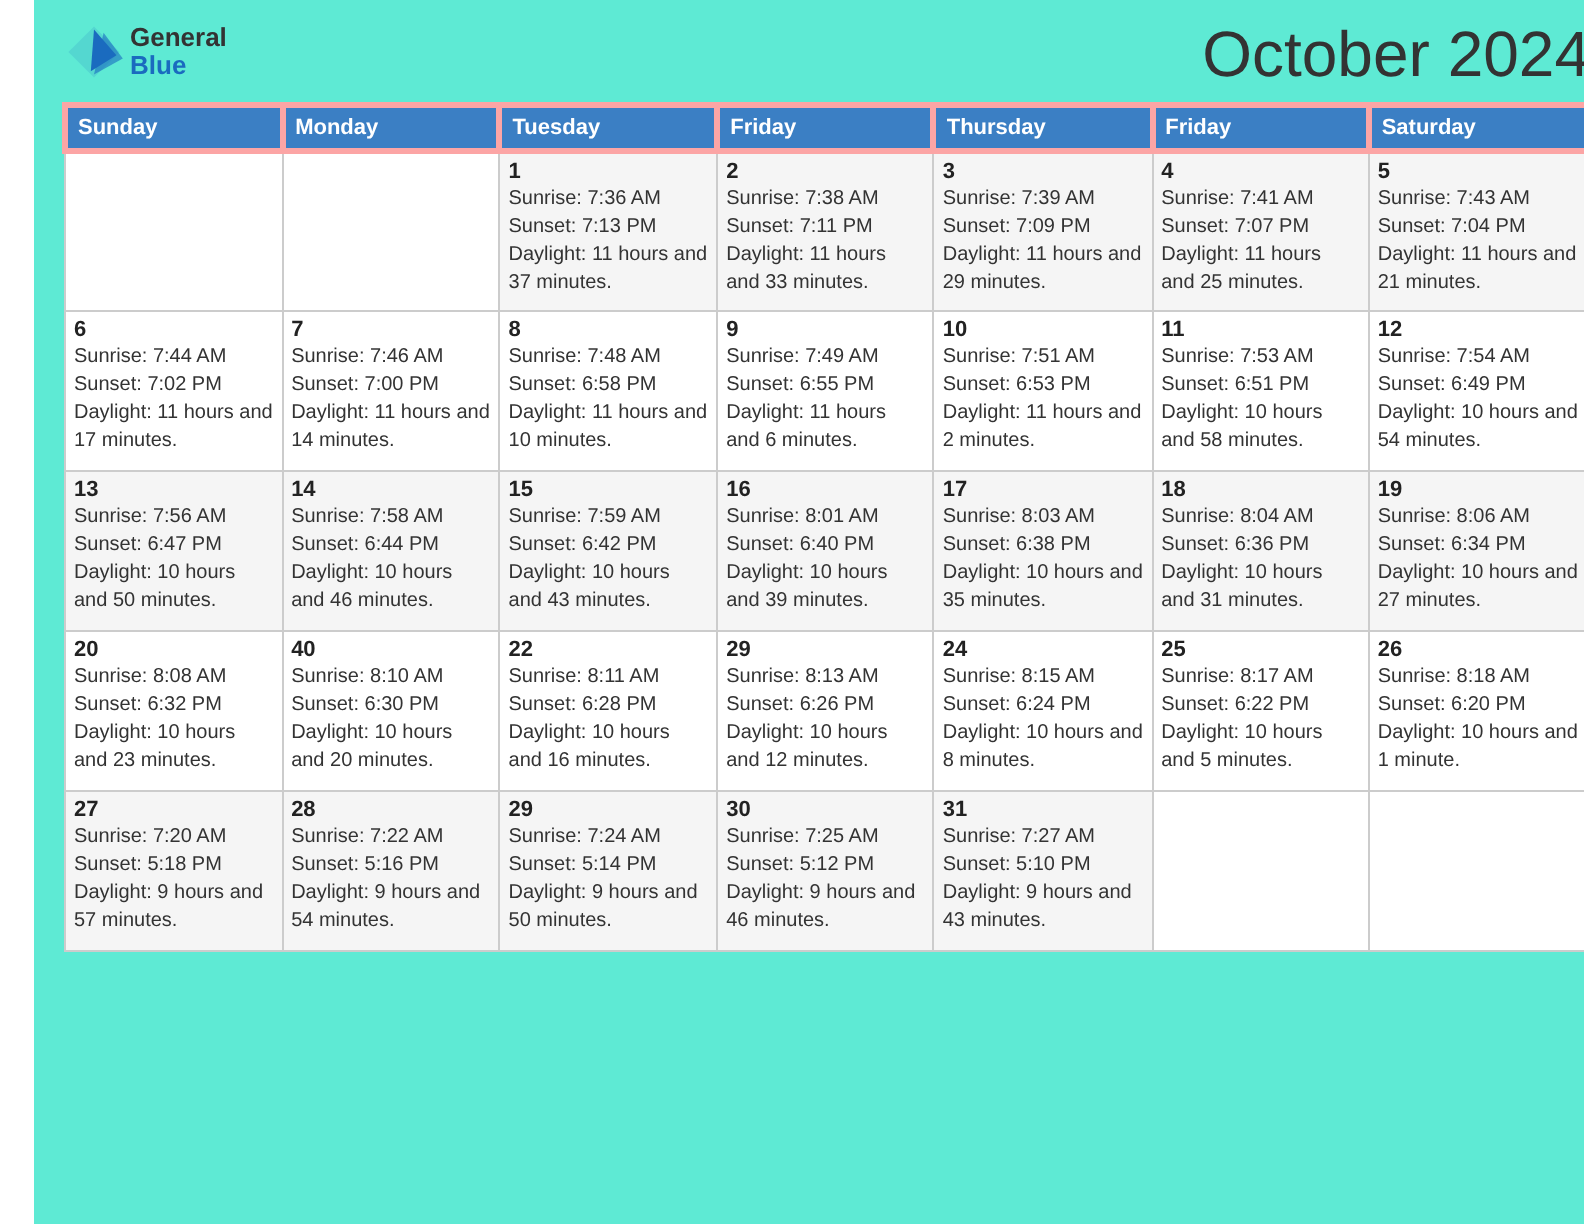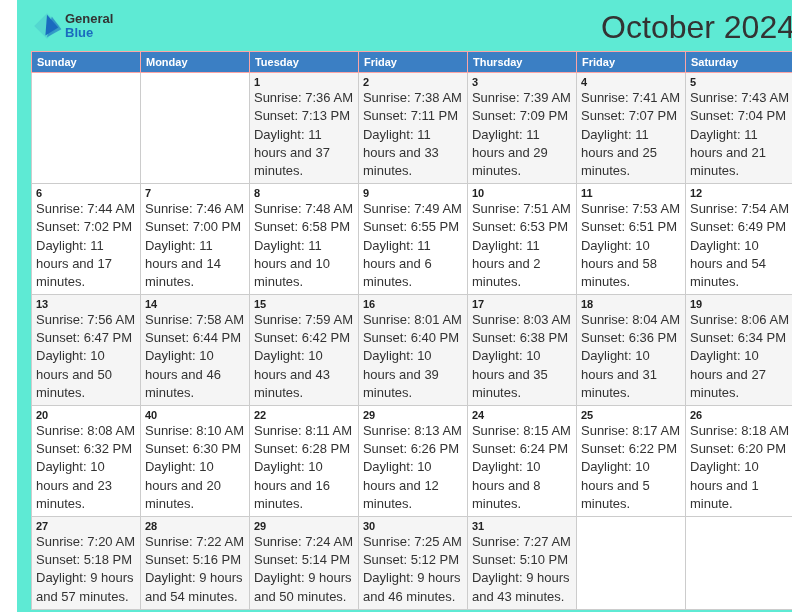--- a/index.html
+++ b/index.html
@@ -59,21 +59,21 @@
       border-collapse: collapse;
       font-size: 9.5px;
     }
     .calendar thead th {
       background-color: #3b7fc4;
       color: #fff;
       text-align: left;
       padding: 4px 5px;
       font-size: 11px;
       font-weight: bold;
-      border: 1px solid #fca5a5;
+      border: 3px solid #fca5a5;
     }
     .calendar tbody td {
       vertical-align: top;
       border: 1px solid #ccc;
       padding: 3px 4px;
       width: 113px;
       height: 80px;
       background: #fff;
     }
     .calendar tbody tr:nth-child(odd) td {
@@ -84,21 +84,21 @@
     }
     .day-num {
       font-weight: bold;
       font-size: 11px;
       display: block;
       margin-bottom: 1px;
       color: #222;
     }
     .day-info {
       color: #333;
-      font-size: 13px;
+      font-size: 10px;
       line-height: 1.4;
     }
     .empty-cell {
       background: #fff !important;
     }
   </style>
 </head>
 <body>
 
 <div class="page">

